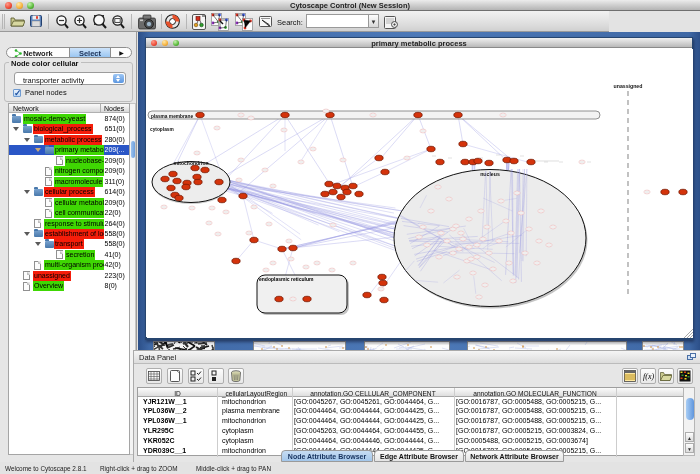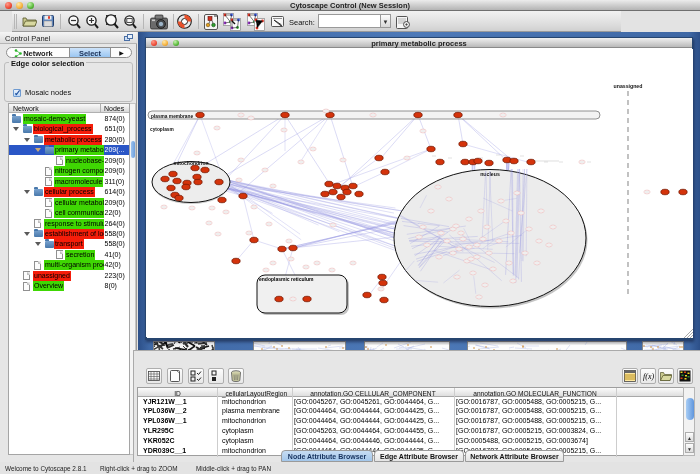--- a/index.html
+++ b/index.html
@@ -2,21 +2,21 @@
 <html><head><meta charset="utf-8"><style>
 *{margin:0;padding:0;box-sizing:border-box;}
 html,body{width:700px;height:474px;overflow:hidden;}
 body{font-family:"Liberation Sans",sans-serif;background:#e3e3e3;position:relative;}
 .abs{position:absolute;}
 
 #titlebar{left:0;top:0;width:700px;height:11px;background:linear-gradient(#ececec,#d2d2d2 45%,#b4b4b4);border-bottom:1px solid #6f6f6f;}
 #titlebar .tl{position:absolute;top:2px;width:7px;height:7px;border-radius:50%;}
 #title-text{width:700px;text-align:center;font-size:7.5px;color:#222;top:1px;left:0;font-weight:bold;}
 
-#toolbar{left:12px;top:11px;width:609px;height:21px;background:linear-gradient(#f2f2f2,#dcdcdc 70%,#d0d0d0);border-bottom:1px solid #9a9a9a;}
+#toolbar{left:0;top:11px;width:609px;height:21px;background:linear-gradient(#f2f2f2,#dcdcdc 70%,#d0d0d0);border-bottom:1px solid #9a9a9a;}
 .tsep{position:absolute;top:3px;height:15px;width:1px;background:#b6b6b6;}
 #searchlbl{top:7px;left:277px;font-size:7.5px;color:#111;}
 #searchbox{top:3px;left:306px;width:62px;height:14px;background:#fff;border:1px solid #999;border-right:none;}
 #searchdrop{top:3px;left:368px;width:11px;height:14px;background:linear-gradient(#fdfdfd,#d8d8d8);border:1px solid #999;font-size:6px;text-align:center;line-height:14px;color:#333;}
 
 #cpanel{left:0;top:32px;width:137px;height:430px;background:#e6e6e6;border-right:1px solid #9a9a9a;}
 #cpanel-head{left:0;top:0;width:137px;height:12px;background:linear-gradient(#f5f5f5,#dcdcdc);border-bottom:1px solid #b5b5b5;}
 #cpanel-head span{position:absolute;left:5px;top:2px;font-size:7.5px;color:#222;}
 .floaticon{position:absolute;width:9px;height:7px;}
 .floaticon .w1{position:absolute;left:0;top:2px;width:6px;height:5px;border:1px solid #4a6fa5;background:#cfe0f5;}
@@ -209,43 +209,40 @@
       <path d="M2 5 L10 5 M2 7 L10 7 M2 9 L10 9" stroke="#999" stroke-width="0.7"></path>
       <circle cx="10.5" cy="10.5" r="3" fill="#e8e8e8" stroke="#333" stroke-width="0.8"></circle>
       <path d="M9.3 10.5 L11.7 10.5 M10.5 9.3 L10.5 11.7" stroke="#333" stroke-width="0.7"></path>
     </svg>
   <div class="abs" id="searchlbl">Search:</div>
   <div class="abs" id="searchbox"></div>
   <div class="abs" id="searchdrop">▼</div>
 </div>
 
 <div class="abs" id="cpanel">
-  <div class="abs" id="cpanel-head">
-      <span>Control Panel</span>
-    <div class="floaticon" style="right:4px;top:2px;">
-        <div class="w1"></div>
-        <div class="w2"></div>
-      </div>
-  </div>
   <div class="abs" id="cptabs">
     <div id="tab-network">Network</div>
       <svg style="left:7px;top:1px;" width="9" height="9" viewBox="0 0 9 9">
         <circle cx="2" cy="1.5" r="1.3" fill="#2db52d"></circle>
         <circle cx="2" cy="7.5" r="1.3" fill="#2db52d"></circle>
         <circle cx="6.5" cy="4.5" r="1.3" fill="#2db52d"></circle>
         <path d="M2 1.5L6.5 4.5L2 7.5" stroke="#2db52d" stroke-width="0.7" fill="none"></path>
       </svg>
     <div id="tab-mosaic">Select</div>
     <div id="tab-arrow">▶</div>
   </div>
   <div class="abs" id="groupbox">
-    <div class="glabel">Edge color selection</div>
+    <div class="glabel">Node color cellular</div>
+    <div id="combo">
+        <div class="ctext">transporter activity</div>
+        <div class="spin"></div>
+      </div>
   </div>
   <div class="abs" id="checkbox" style="left:13px;top:57px;"></div>
-  <div class="abs" id="cblabel" style="left:25px;top:56px;">Mosaic nodes</div>
+  <div class="abs" id="cblabel" style="left:25px;top:56px;">Panel nodes</div>
   <div class="abs" id="treebox">
     <div id="treehead">
         <span class="h1">Network</span>
         <div class="hsep"></div>
         <span class="h2">Nodes</span>
       </div>
     <div class="trow" style="top:10.0px;">
         <div class="fold" style="left:3px;"></div>
         <div class="lbl gbg" style="left:14px;max-width:81px;padding:0 1px;">mosaic-demo-yeast</div>
         <div class="num" style="color:#000;">874(0)</div>
@@ -943,20 +940,27 @@
         <path d="M412.0 113.0 L416.0 113.0" stroke="#bbb" stroke-width="0.6" opacity="0.7"></path>
         <path d="M440.0 113.0 L444.0 113.0" stroke="#bbb" stroke-width="0.6" opacity="0.7"></path>
         <path d="M537 289 L546 280" stroke="#aaa" stroke-width="1"></path>
         <path d="M540 289 L546 283" stroke="#aaa" stroke-width="1"></path>
         <path d="M543 289 L546 286" stroke="#aaa" stroke-width="1"></path>
       </svg>
   </div>
 </div>
 
 <div class="abs" id="dpanel">
+  <div id="dpanel-head">
+      <span>Data Panel</span>
+    <div class="floaticon" style="right:5px;top:2px;">
+        <div class="w1"></div>
+        <div class="w2"></div>
+      </div>
+  </div>
   <div class="dbtn" style="left:12px;">
       <svg class="abs" style="left:1px;top:1px;" width="12" height="12" viewBox="0 0 12 12">
         <rect x="0.5" y="1.5" width="11" height="9" fill="#f8f8f8" stroke="#444" stroke-width="0.8"></rect>
         <path d="M0.5 4 L11.5 4 M0.5 6.5 L11.5 6.5 M0.5 9 L11.5 9 M3 1.5 L3 10.5 M6 1.5 L6 10.5 M9 1.5 L9 10.5" stroke="#555" stroke-width="0.6"></path>
       </svg>
     </div>
     <div class="dbtn" style="left:33px;">
       <svg class="abs" style="left:1px;top:1px;" width="12" height="12" viewBox="0 0 12 12">
         <rect x="1.5" y="0.5" width="9" height="11" rx="1" fill="#fcfcfc" stroke="#444" stroke-width="0.9"></rect>
         <path d="M7.5 0.5 L10.5 3" fill="none" stroke="#444" stroke-width="0.7"></path>

